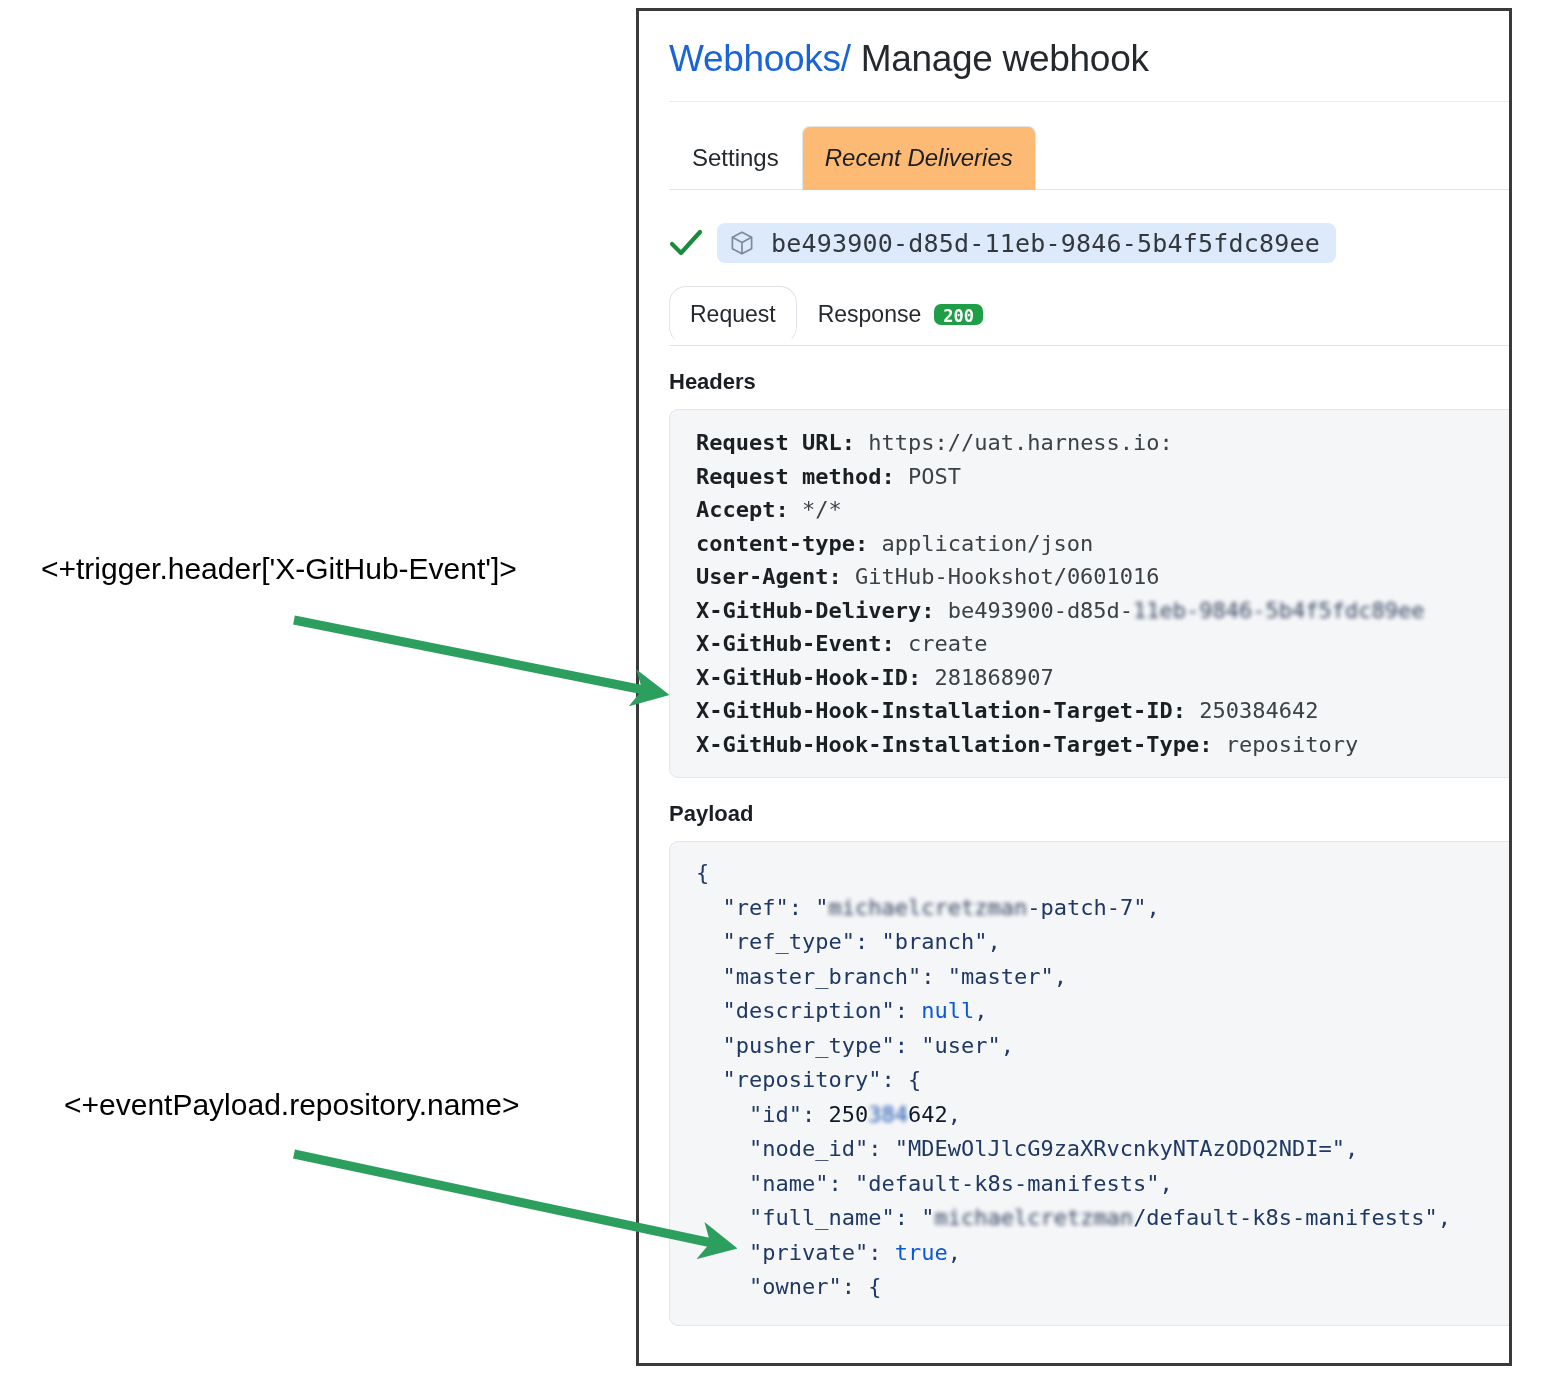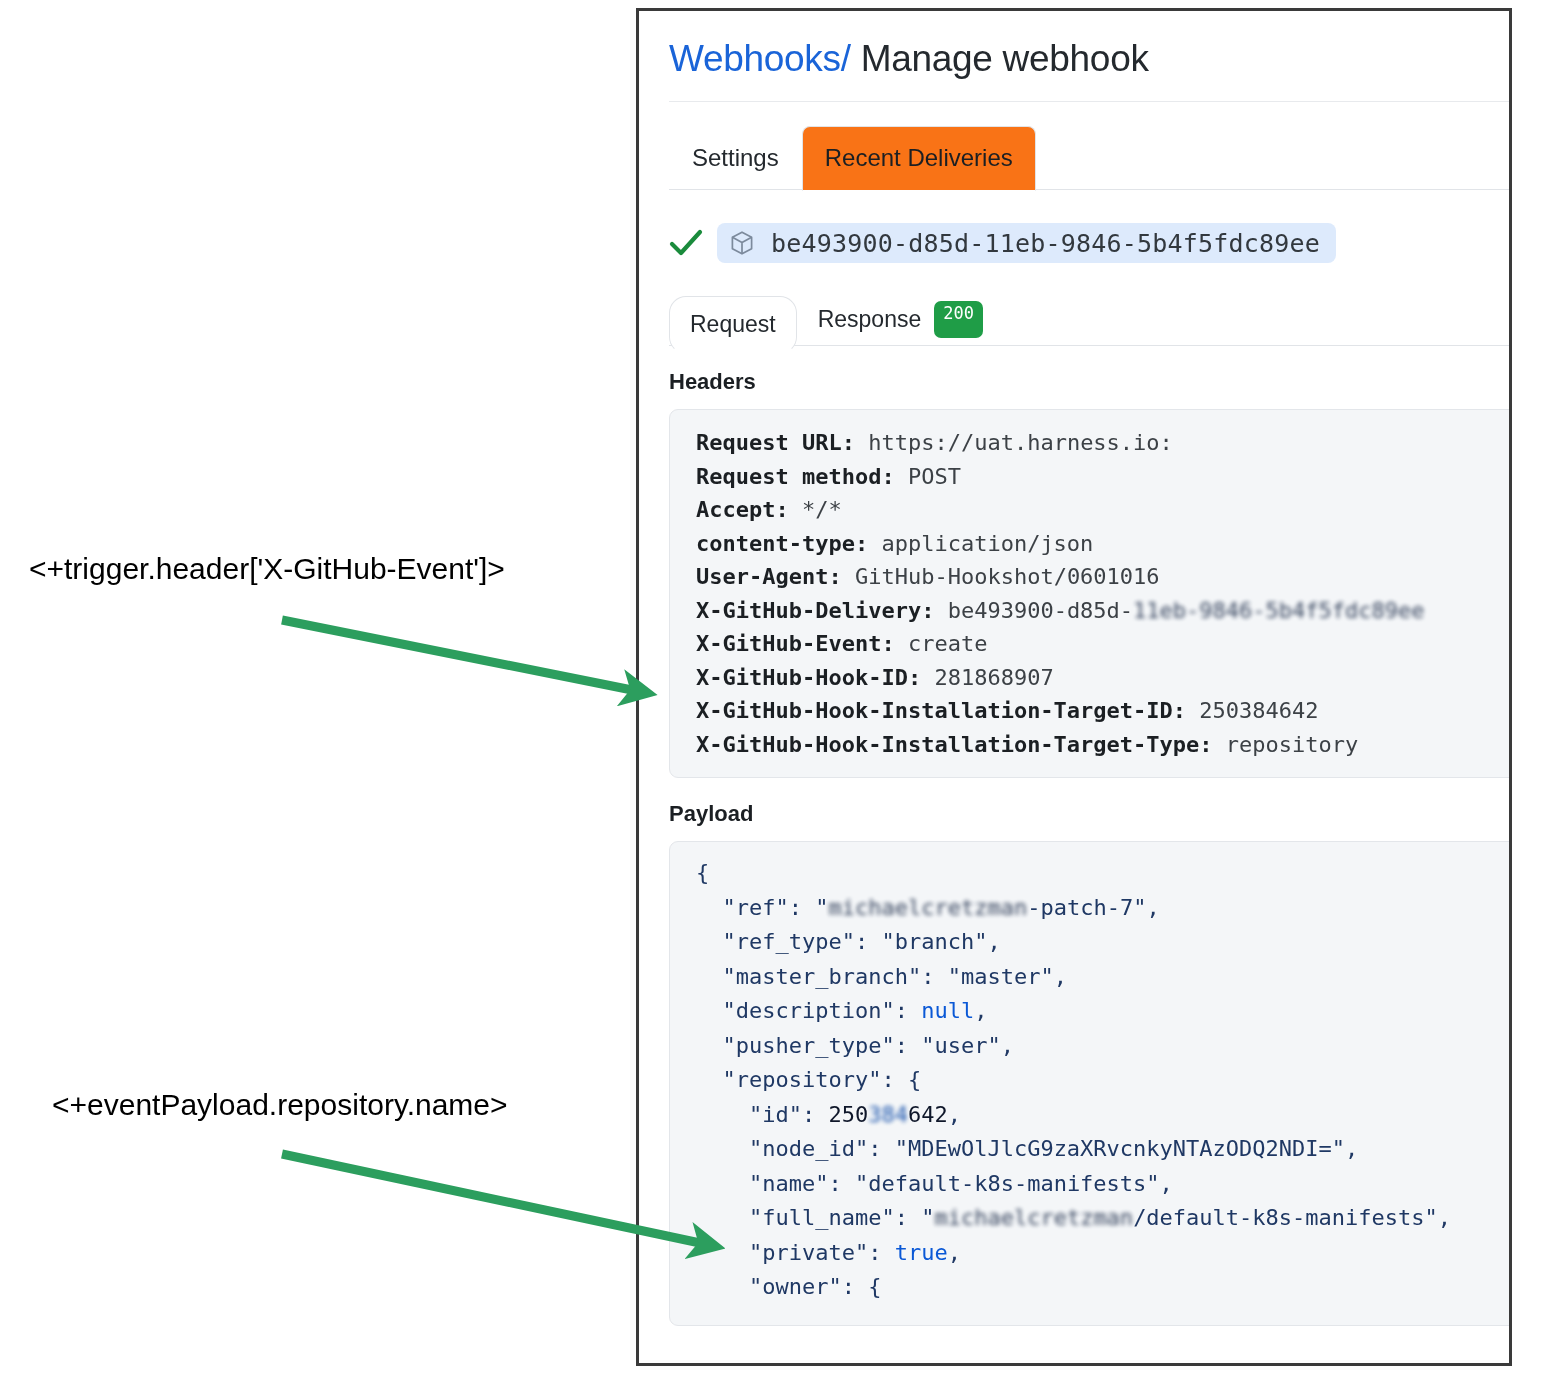--- a/index.html
+++ b/index.html
@@ -12,21 +12,21 @@
     width: 1551px;
     height: 1381px;
     position: relative;
     font-family: "Liberation Sans", sans-serif;
     overflow: hidden;
   }
 
   
   .annotation-layer {
     position: absolute;
-    left: 0; top: 0;
+    left: 12px; top: 0;
     width: 1227px;
     height: 1381px;
     pointer-events: none;
     z-index: 5;
   }
   .annot-label {
     position: absolute;
     font-family: "Liberation Sans", sans-serif;
     font-size: 30px;
     color: #000000;
@@ -98,25 +98,26 @@
     color: #24292e;
     padding: 17px 22px 18px 22px;
     box-sizing: border-box;
     vertical-align: bottom;
     background: transparent;
     border: 1px solid transparent;
     border-radius: 8px 8px 0 0;
     z-index: 1;
   }
   .tab.active {
-    background: #f97316;
+    background: #fdba74;
     border-color: #e1e4e8;
     border-bottom-color: #ffffff;
     color: #1b1f23;
     z-index: 2;
+    font-style: italic;
   }
 
   
   .delivery-row {
     display: flex;
     align-items: center;
     margin-top: 30px;
     height: 46px;
   }
   .check-icon {
@@ -177,23 +178,23 @@
     z-index: 2;
     font-weight: 400;
     border-radius: 17px;
   }
   .status-badge {
     display: inline-block;
     background: #1f9d47;
     color: #ffffff;
     font-family: "DejaVu Sans Mono", monospace;
     font-size: 17px;
-    font-weight: normal;
+    font-weight: bold;
     border-radius: 7px;
-    padding: 4px 9px 16px 9px;
+    padding: 4px 9px 0 9px;
     margin-left: 13px;
     line-height: 1;
   }
 
   
   .section-heading {
     font-size: 22px;
     font-weight: bold;
     color: #1b1f23;
     margin-top: 23px;

